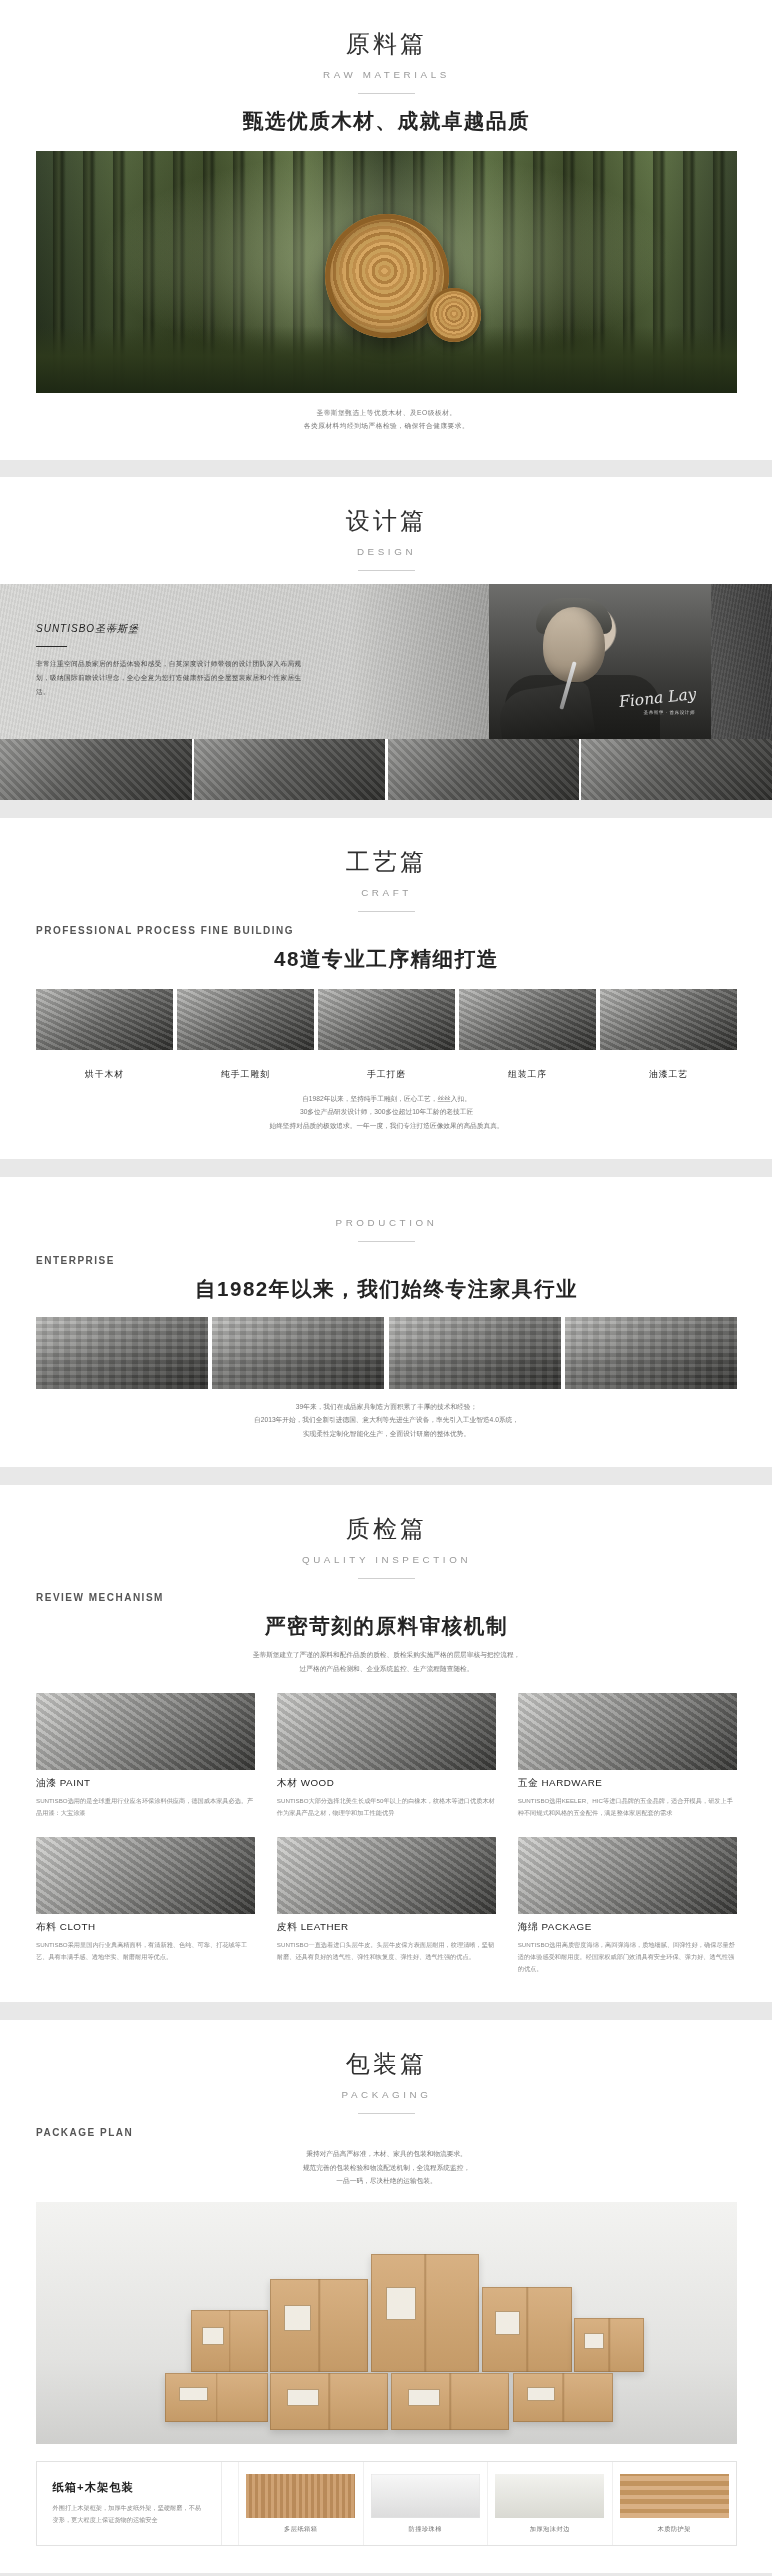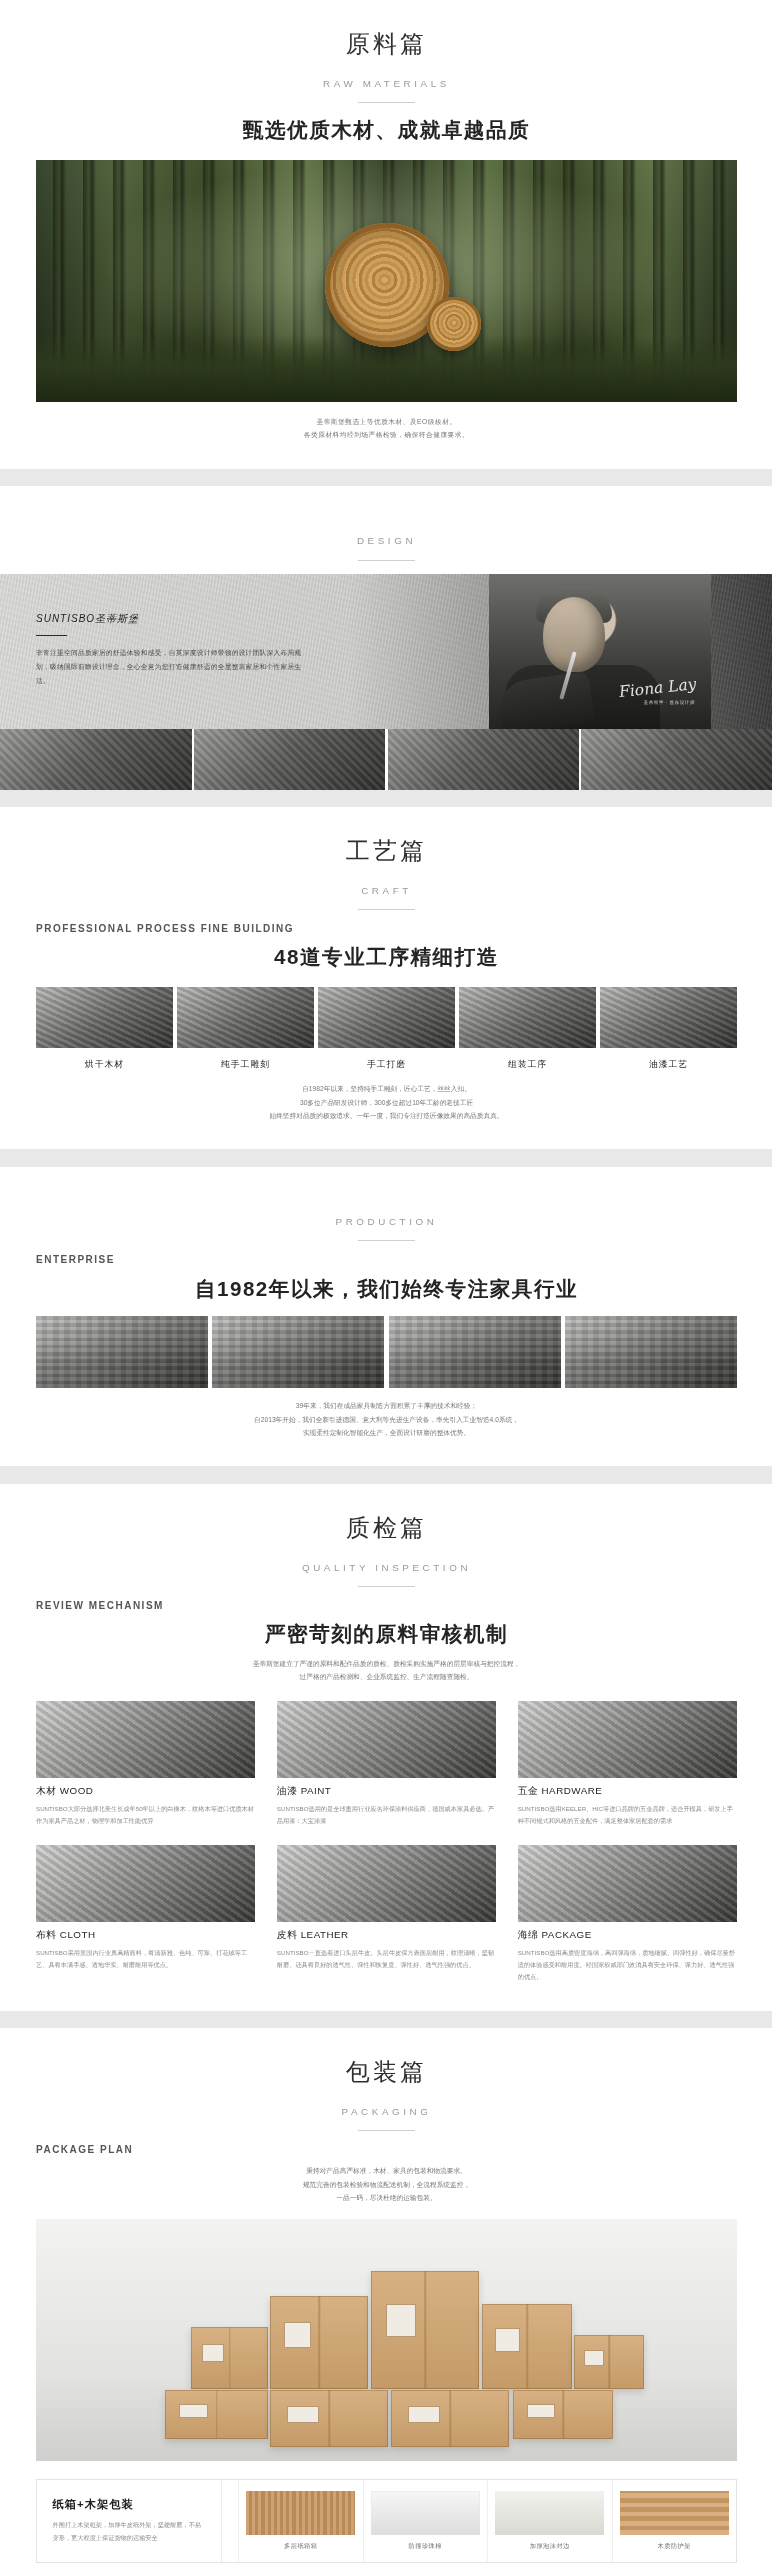--- a/index.html
+++ b/index.html
@@ -25,21 +25,21 @@
     color: #2f2f2f;
     text-align: center;
     font-weight: 400;
     line-height: 1.2;
   }
   .sec-title-en {
     font-size: 9.8px;
     letter-spacing: 3.6px;
     color: #9a9a9a;
     text-align: center;
-    margin-top: 19px;
+    margin-top: 10px;
     font-weight: 400;
   }
   .rule {
     width: 57px;
     height: 0.5px;
     background: #cfcfcf;
     margin: 13.4px auto 13.4px auto;
   }
   .headline {
     font-size: 20.6px;
@@ -195,21 +195,21 @@
   .craft-grid {
     display: grid; grid-template-columns: repeat(5, 1fr); gap: 4.1px; margin-top: 15.5px;
   }
   .craft-cell {
     height: 61px; position: relative; overflow: hidden;
     background: linear-gradient(150deg,#b9b9b7,#6a6a68 50%,#2f2f2d);
   }
   .craft-cell i { position:absolute; inset:0;
     background: repeating-linear-gradient(25deg, rgba(255,255,255,.10) 0 2.6px, rgba(0,0,0,.12) 2.6px 5.7px);}
   .craft-labels {
-    display: grid; grid-template-columns: repeat(5,1fr); gap: 4.1px; margin-top: 11px;
+    display: grid; grid-template-columns: repeat(5,1fr); gap: 4.1px; margin-top: 19px;
   }
   .craft-label { text-align:center; font-size: 8.8px; color:#222; letter-spacing: 1px; }
   .craft-note { margin-top: 11.3px; font-size: 6.7px; color:#777; line-height: 2; text-align:center; }
 
   
   .prod-grid {
     display: grid; grid-template-columns: repeat(4,1fr); gap: 4.1px; margin-top: 13.4px;
   }
   .prod-cell {
     height: 72px; position: relative; overflow:hidden;
@@ -292,20 +292,21 @@
         </div>
       </div>
 
       <div class="caption">圣蒂斯堡甄选上等优质木材、及EO级板材。</div>
       <div class="caption">各类原材料均经到场严格检验，确保符合健康要求。</div>
     </div>
   </div>
 
   <div class="section">
     <div style="padding:30px 36px 0 36px;">
+      <div class="sec-title-cn">设计篇</div>
       <div class="sec-title-en">DESIGN</div>
       <div class="rule"></div>
     </div>
 
     <div class="design-band">
       <div class="grain"></div>
       <div class="portrait">
         <div class="body"></div>
         <div class="arm"></div>
         <div class="hair"></div>
@@ -413,29 +414,29 @@
       <div class="sub-en">REVIEW MECHANISM</div>
       <div class="headline">严密苛刻的原料审核机制</div>
       <div class="qa-intro">圣蒂斯堡建立了严谨的原料和配件品质的质检、质检采购实施严格的层层审核与把控流程，</div>
       <div class="qa-intro" style="margin-top:0">过严格的产品检测和、企业系统监控、生产流程随查随检。</div>
 
       <div class="qa-grid">
         <div class="qa-card">
           <div class="ph">
               <i></i>
             </div>
-          <div class="qa-name">木材 WOOD</div>
-          <div class="qa-desc">SUNTISBO大部分选择北美生长成年50年以上的白橡木，纹格木等进口优质木材作为家具产品之材，物理学和加工性能优异</div>
+          <div class="qa-name">油漆 PAINT</div>
+          <div class="qa-desc">SUNTISBO选用的是全球重用行业应名环保涂料供应商，德国威本家具必选。产品用漆：大宝涂漆</div>
         </div>
         <div class="qa-card">
           <div class="ph">
               <i></i>
             </div>
-          <div class="qa-name">油漆 PAINT</div>
-          <div class="qa-desc">SUNTISBO选用的是全球重用行业应名环保涂料供应商，德国威本家具必选。产品用漆：大宝涂漆</div>
+          <div class="qa-name">木材 WOOD</div>
+          <div class="qa-desc">SUNTISBO大部分选择北美生长成年50年以上的白橡木，纹格木等进口优质木材作为家具产品之材，物理学和加工性能优异</div>
         </div>
         <div class="qa-card">
           <div class="ph">
               <i></i>
             </div>
           <div class="qa-name">五金 HARDWARE</div>
           <div class="qa-desc">SUNTISBO选用KEELER、HIC等进口品牌的五金品牌，适合开模具，研发上手种不同规式和风格的五金配件，满足整体家居配套的需求</div>
         </div>
         <div class="qa-card">
           <div class="ph">

